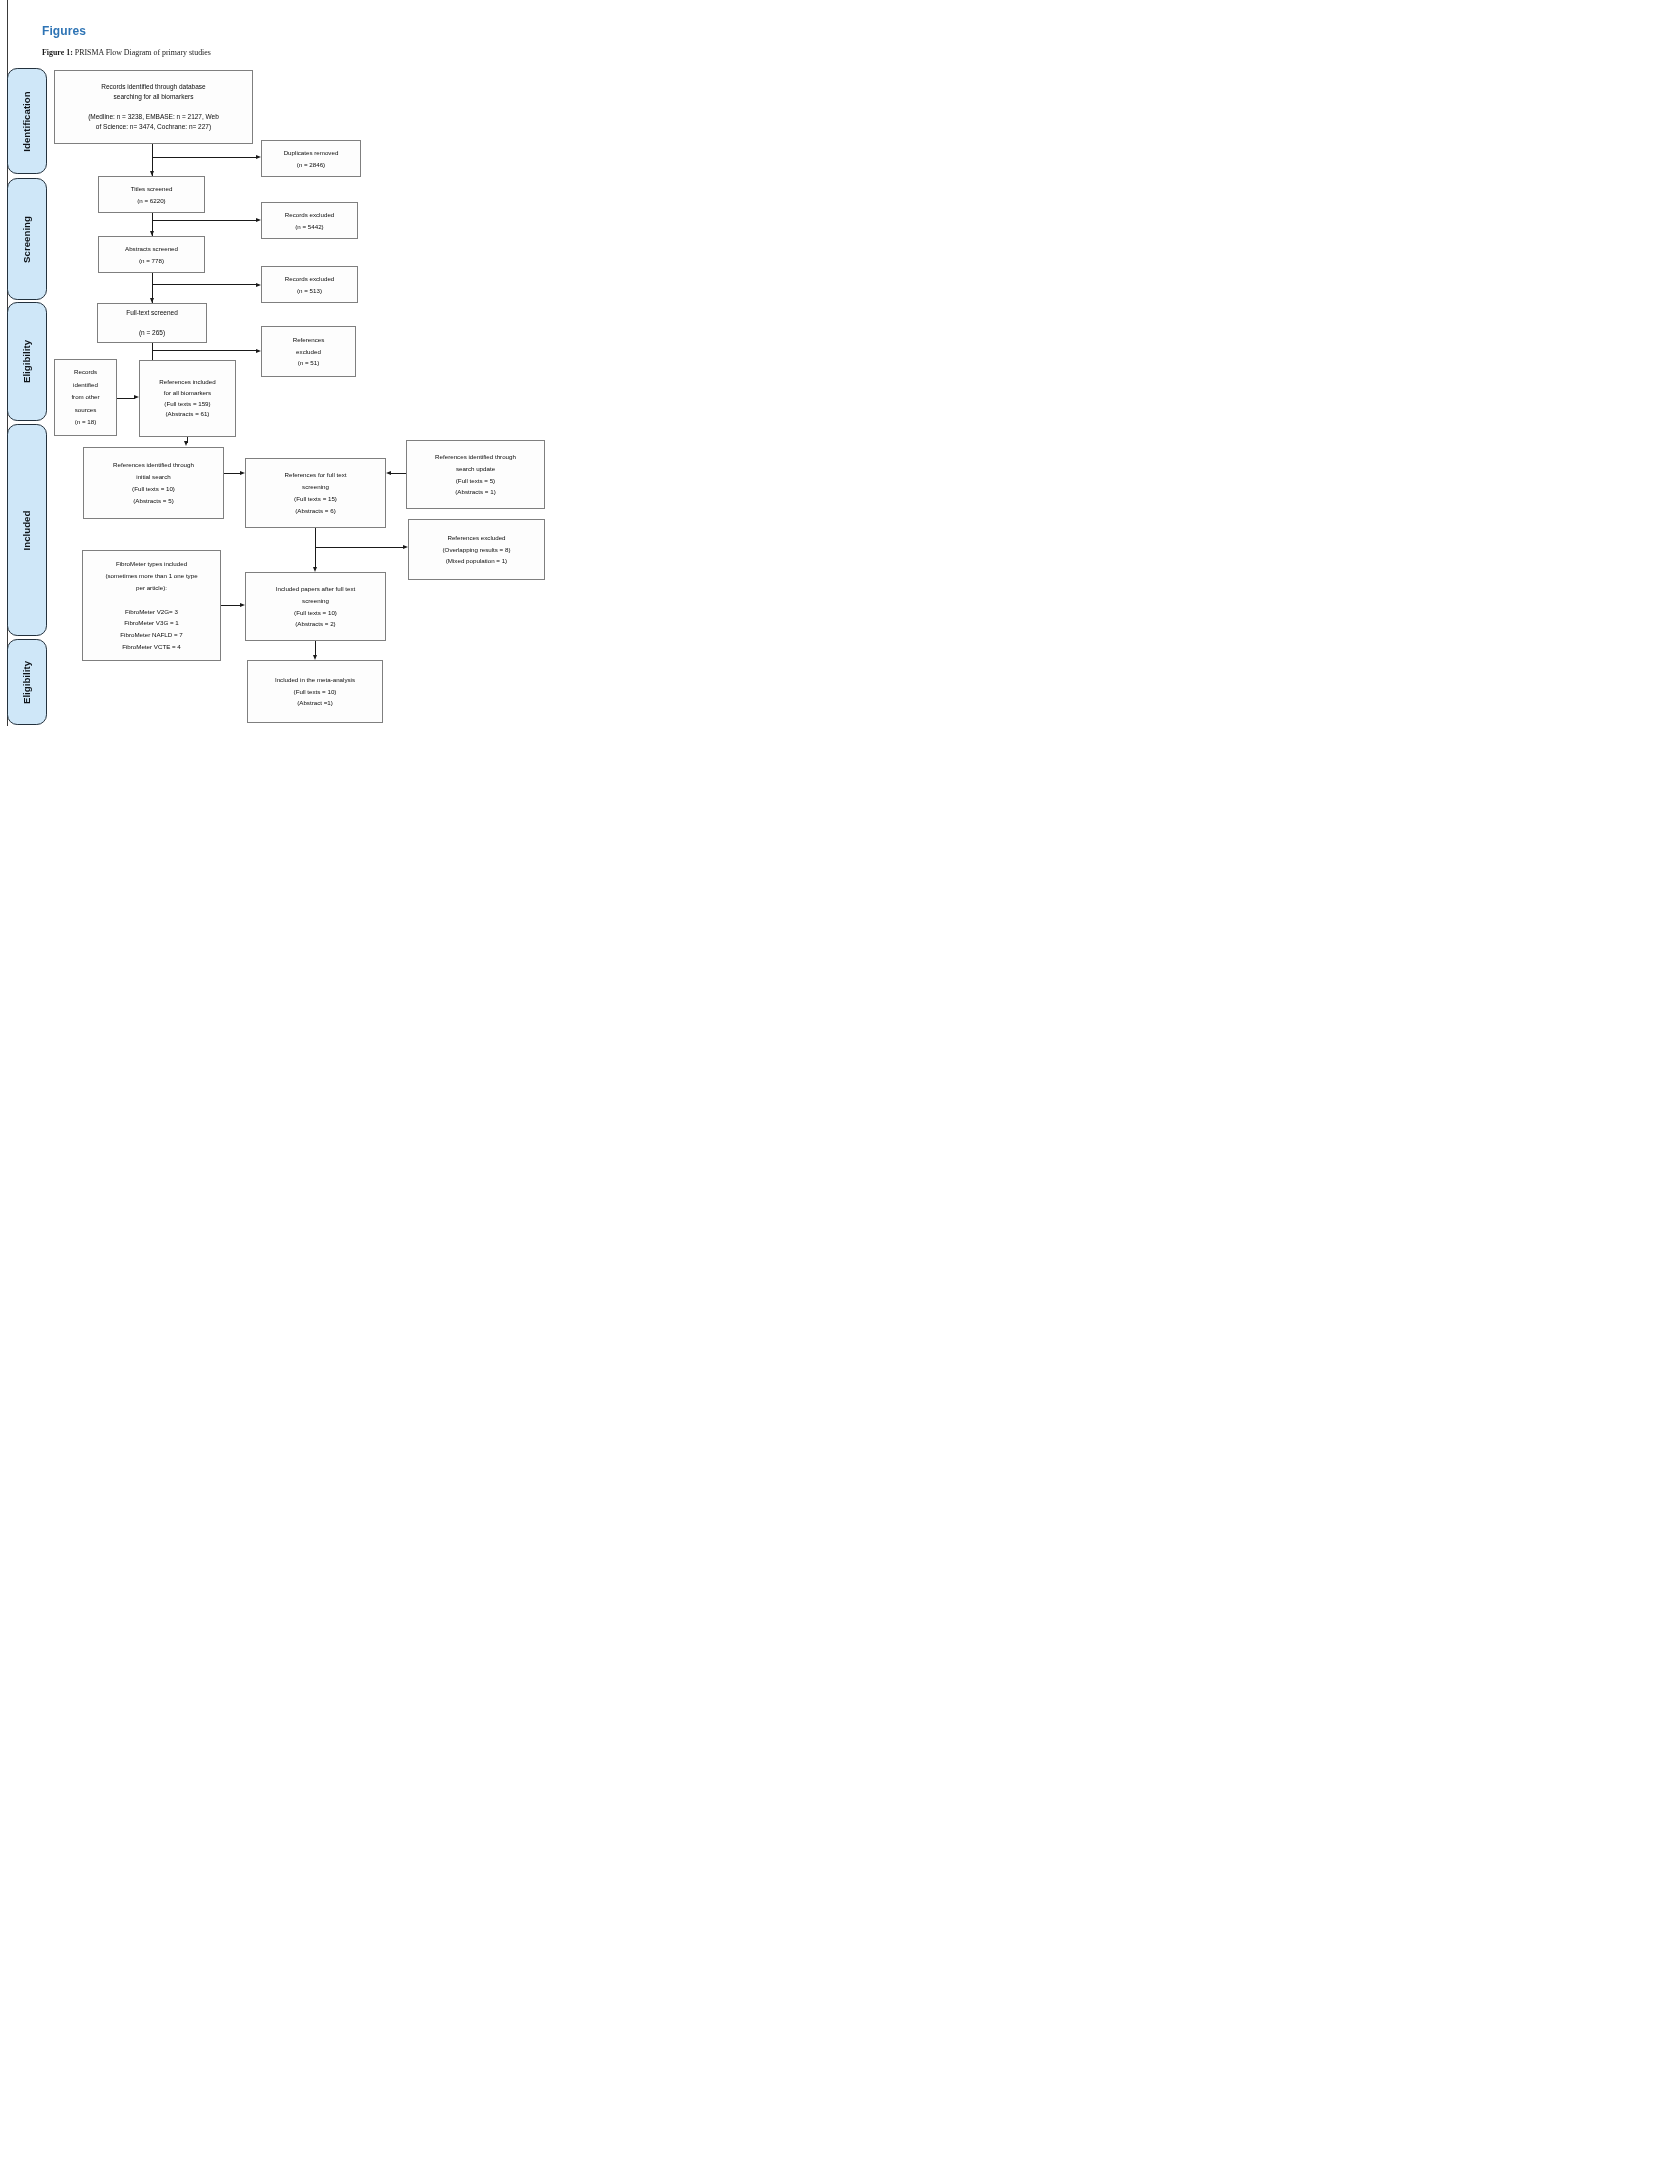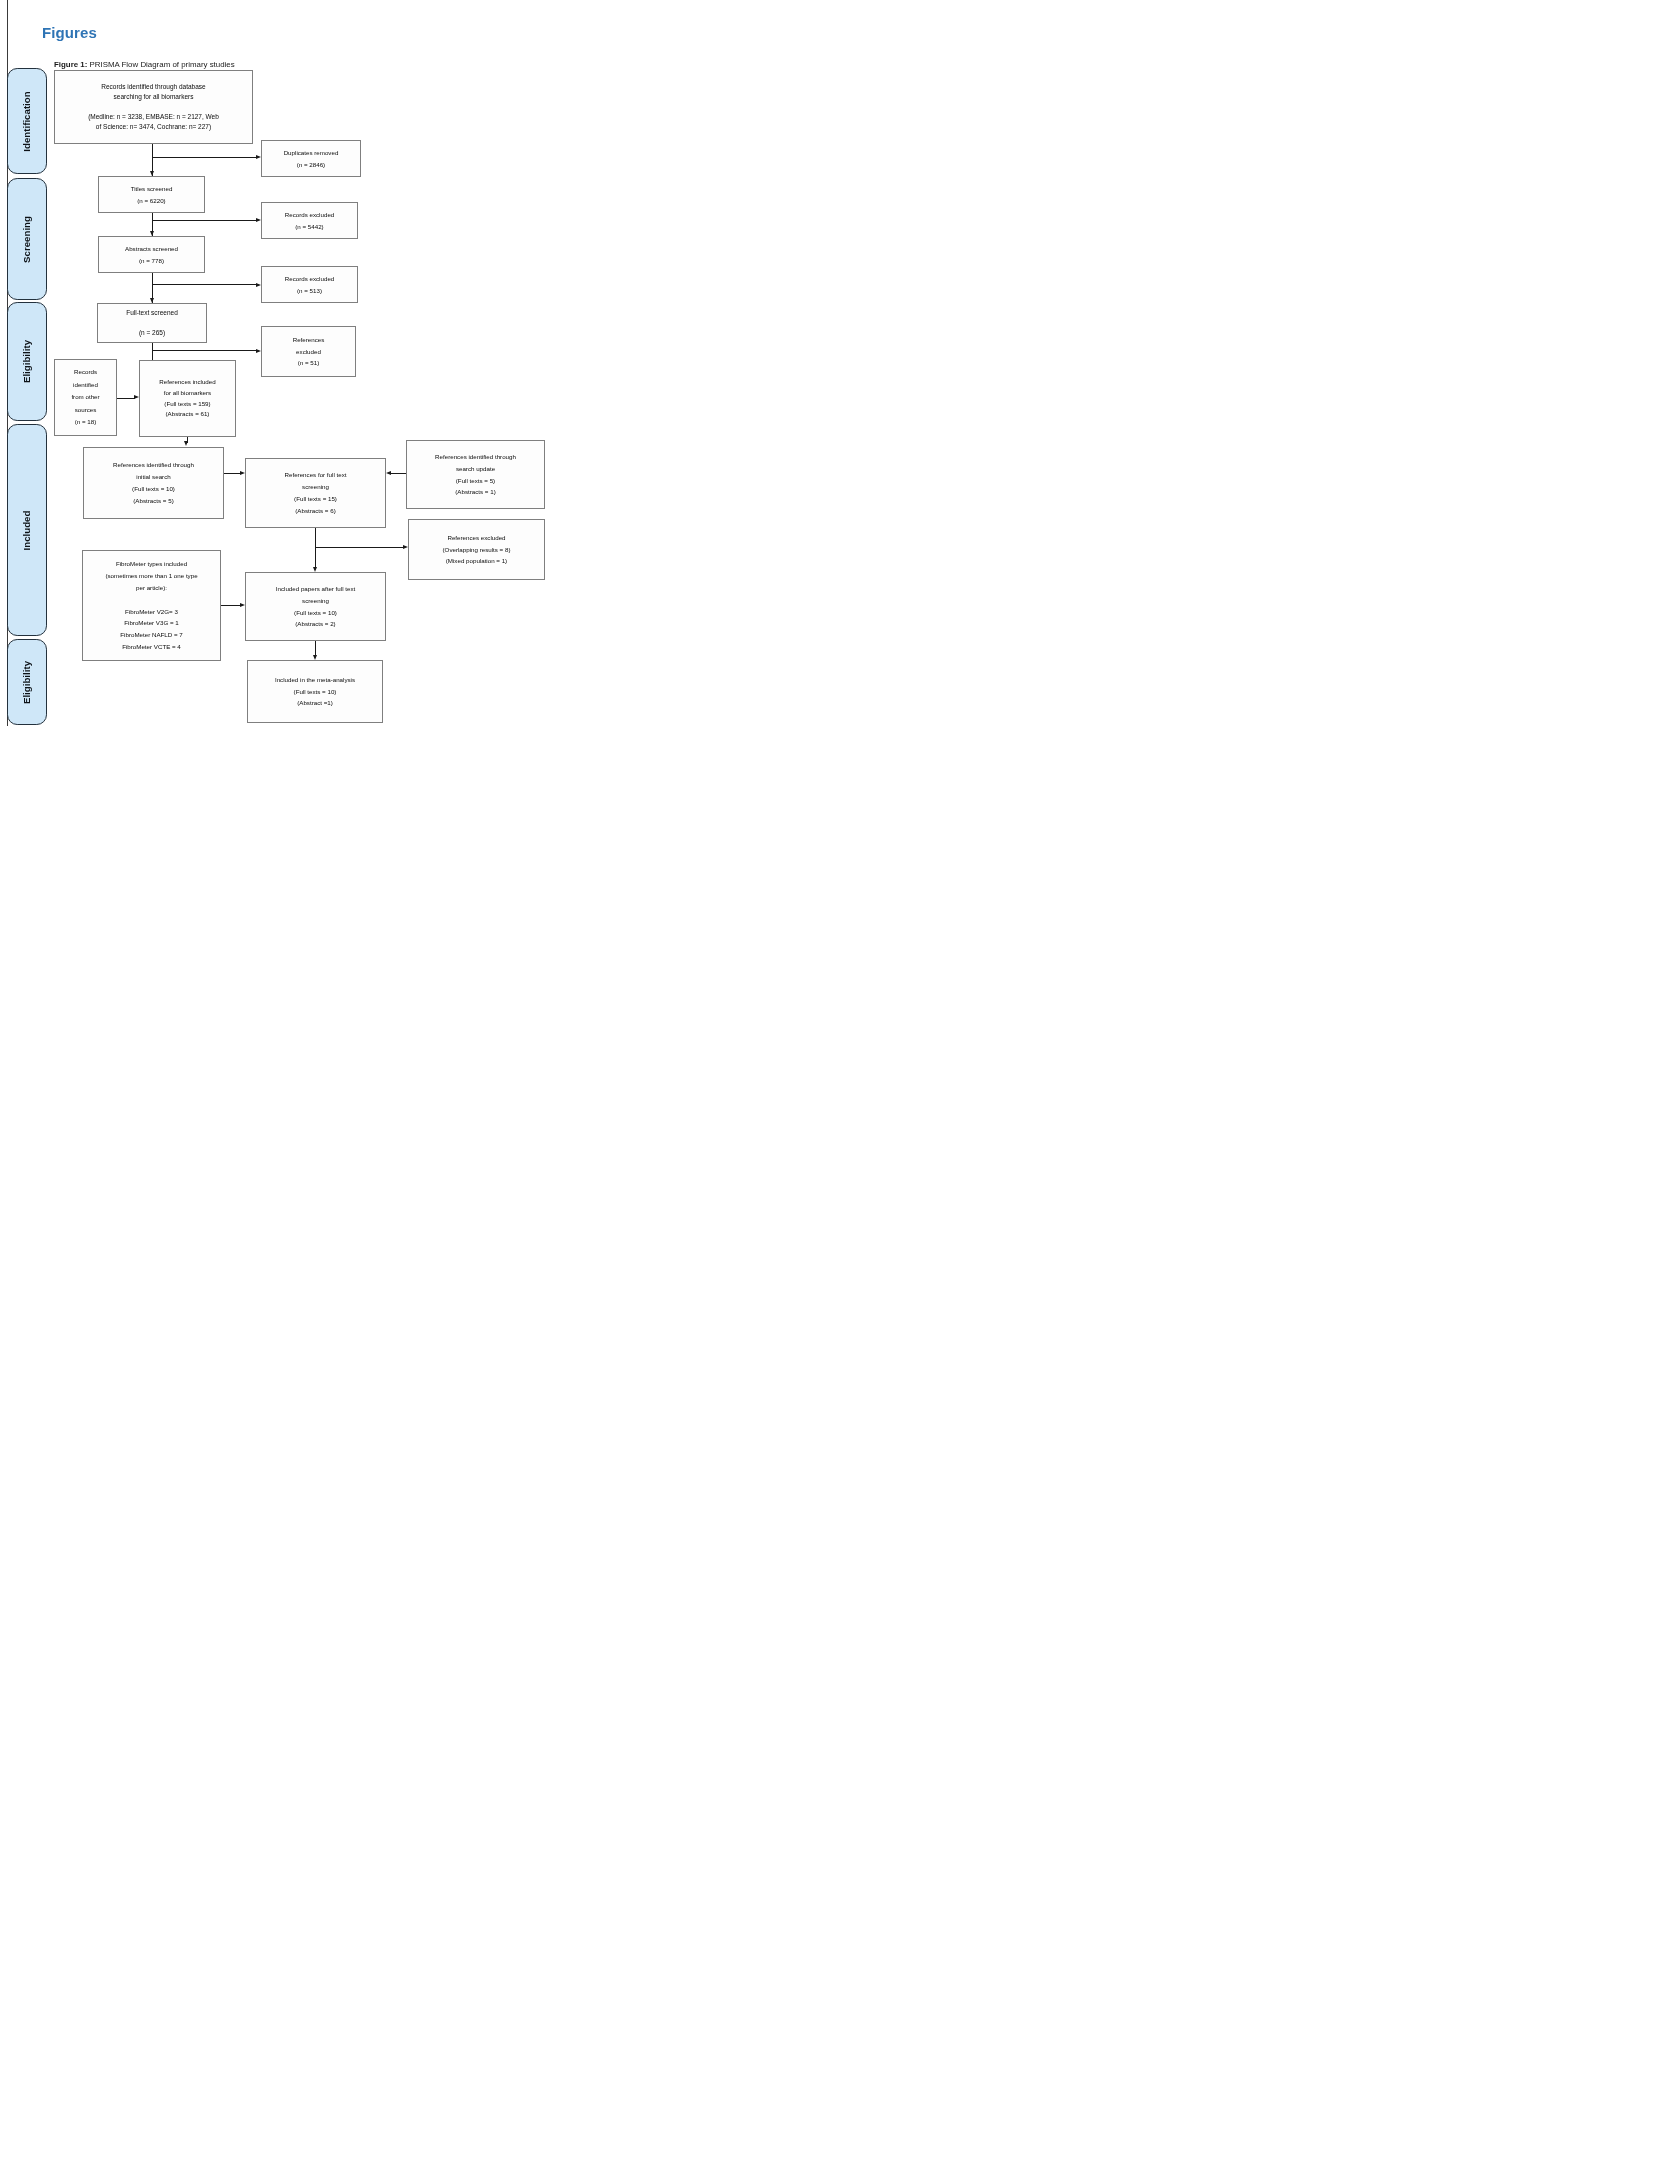--- a/index.html
+++ b/index.html
@@ -10,26 +10,26 @@
     font-family:"Liberation Sans", sans-serif;
     color:#111;
     overflow:hidden;
   }
   .left-rule{
     position:absolute;left:7px;top:0;width:0.9px;height:726px;
     background:#3a3a3a;
   }
   .page-title{
     position:absolute;left:42px;top:24px;margin:0;
-    font-size:15px;font-weight:bold;color:#2E74B5;
+    font-size:12px;font-weight:bold;color:#2E74B5;
     letter-spacing:0.1px;
   }
   .figure-caption{
-    position:absolute;left:42px;top:48px;margin:12px;
-    font-size:7.9px;color:#1a1a1a;
+    position:absolute;left:42px;top:48px;margin:0;
+    font-size:7.9px;color:#1a1a1a;font-family:Liberation Serif, serif;
   }
   .figure-caption .lbl{font-weight:bold;}
   .stage{
     position:absolute;left:6.5px;width:40px;
     background:#CFE7F8;border:0.9px solid #23313D;border-radius:10.2px;
     display:flex;align-items:center;justify-content:center;
     box-sizing:border-box;z-index:2;
   }
   .stage span{
     transform:rotate(-90deg);white-space:nowrap;

